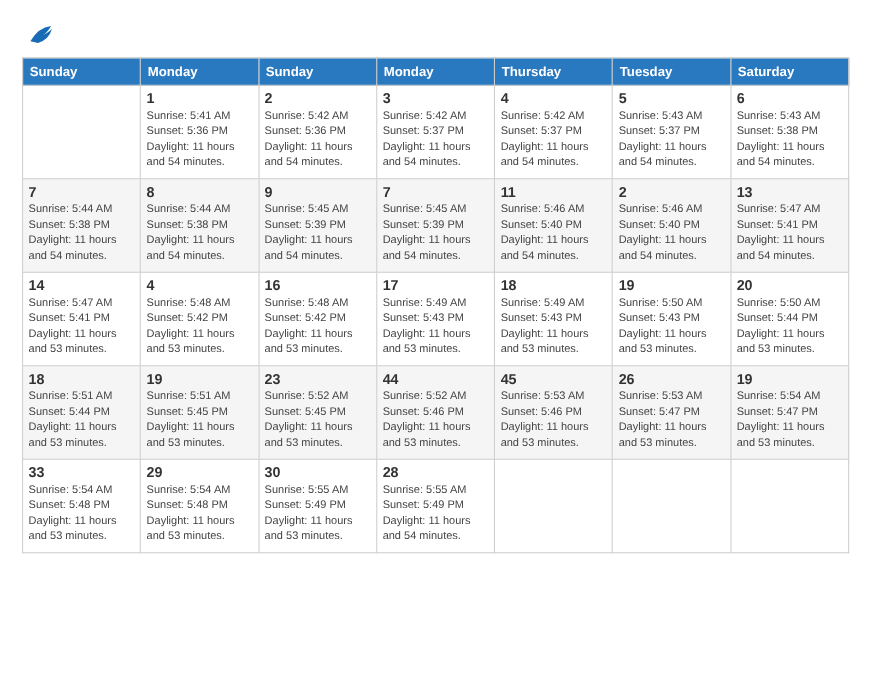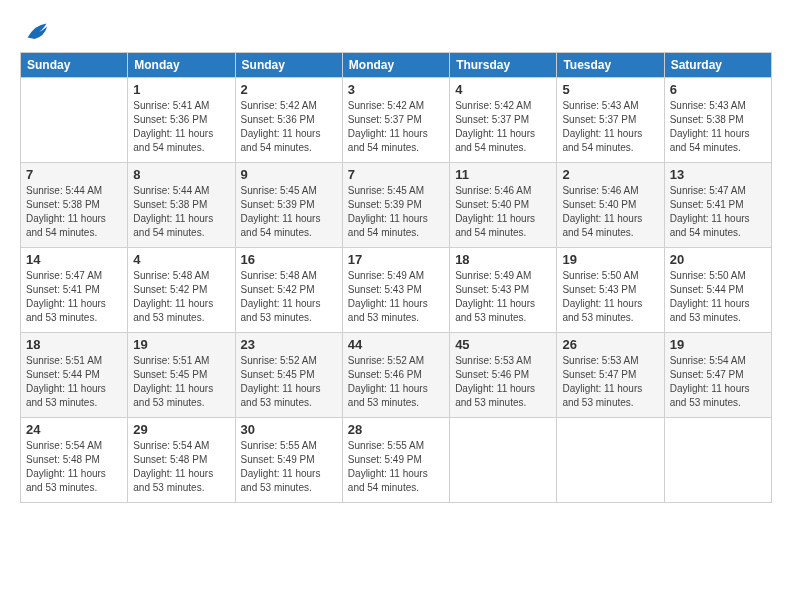--- a/index.html
+++ b/index.html
@@ -248,21 +248,21 @@
             <div class="day-num">26</div>
             <div class="day-info">Sunrise: 5:53 AM<br>Sunset: 5:47 PM<br>Daylight: 11 hours<br>and 53 minutes.</div>
           </td>
           <td>
             <div class="day-num">19</div>
             <div class="day-info">Sunrise: 5:54 AM<br>Sunset: 5:47 PM<br>Daylight: 11 hours<br>and 53 minutes.</div>
           </td>
         </tr>
         <tr>
           <td>
-            <div class="day-num">24</div>
+            <div class="day-num">33</div>
             <div class="day-info">Sunrise: 5:54 AM<br>Sunset: 5:48 PM<br>Daylight: 11 hours<br>and 53 minutes.</div>
           </td>
           <td>
             <div class="day-num">29</div>
             <div class="day-info">Sunrise: 5:54 AM<br>Sunset: 5:48 PM<br>Daylight: 11 hours<br>and 53 minutes.</div>
           </td>
           <td>
             <div class="day-num">30</div>
             <div class="day-info">Sunrise: 5:55 AM<br>Sunset: 5:49 PM<br>Daylight: 11 hours<br>and 53 minutes.</div>
           </td>

